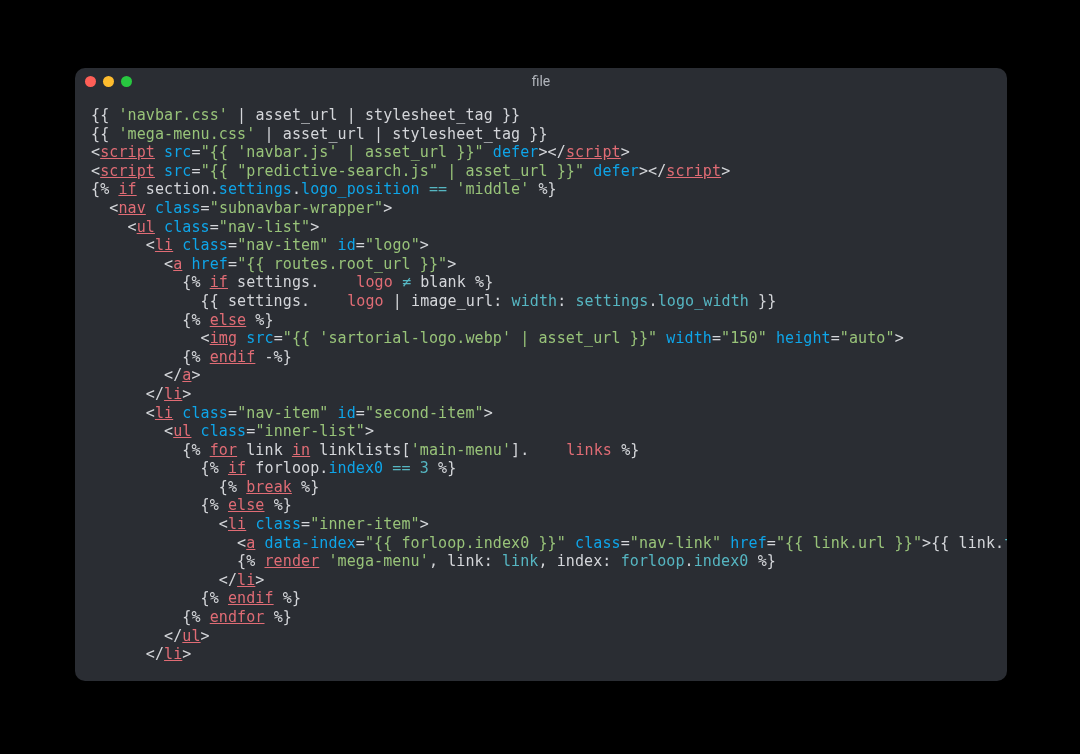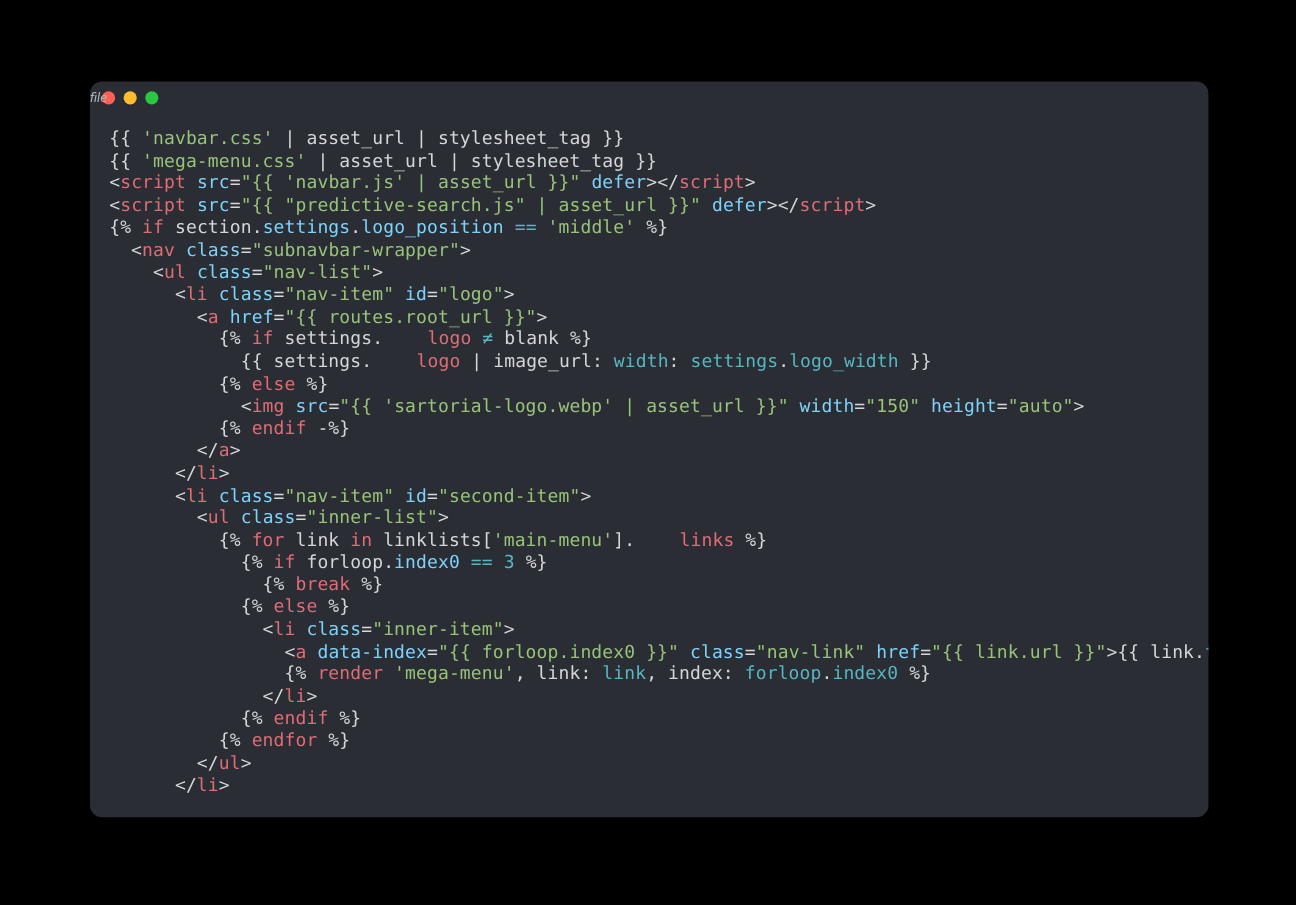--- a/index.html
+++ b/index.html
@@ -38,40 +38,39 @@
     width: 11px;
     height: 11px;
     border-radius: 50%;
   }
   .dot.red { background: #ff5f57; }
   .dot.yellow { background: #febc2e; }
   .dot.green { background: #28c840; }
   .title {
     position: absolute;
     left: 0; right: 0;
-    text-align: left;
-    font-size: 11px;
+    text-align: center;
+    font-size: 14px;
     color: #b0b4bb;
     font-family: -apple-system, BlinkMacSystemFont, "Segoe UI", Roboto, sans-serif;
     pointer-events: none;
-    font-style: italic;
   }
   .code {
     padding: 12px 16px 16px 16px;
     font-size: 15px;
     line-height: 18.6px;
     color: #d4d6da;
     white-space: pre;
     letter-spacing: 0.1px;
   }
 
   
   .pun  { color: #d4d6da; }  
-  .tag  { color: #e06c75; }  
-  .attr { color: #7dd3fc; }  
+  .tag  { color: #e06c75; text-decoration: underline; }  
+  .attr { color: #0ea5e9; }  
   .str  { color: #98c379; }  
   .cy   { color: #56b6c2; }  
   .prop { color: #e06c75; margin-left: 37px; }  
   .num  { color: #56b6c2; }  
 </style>
 </head>
 <body>
 
 <div class="window">
   <div class="titlebar">

